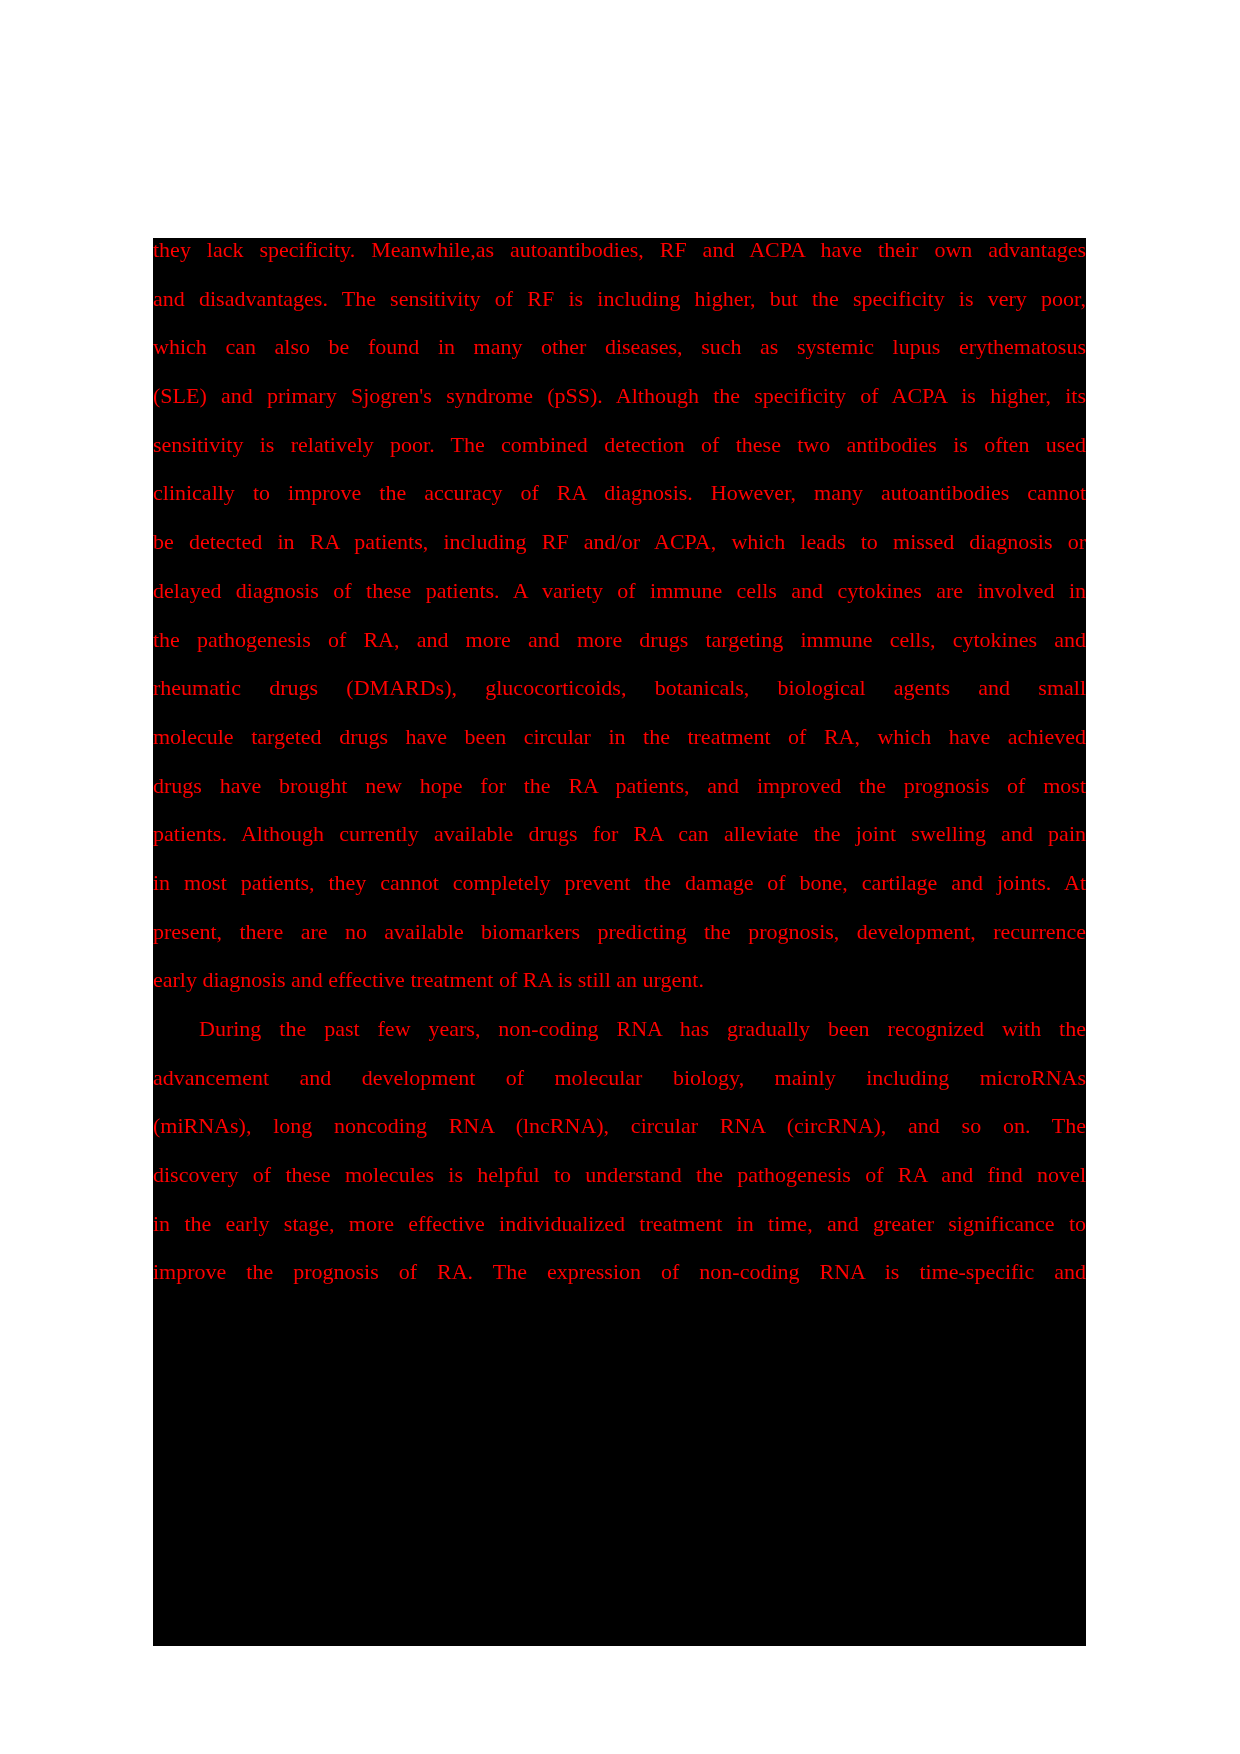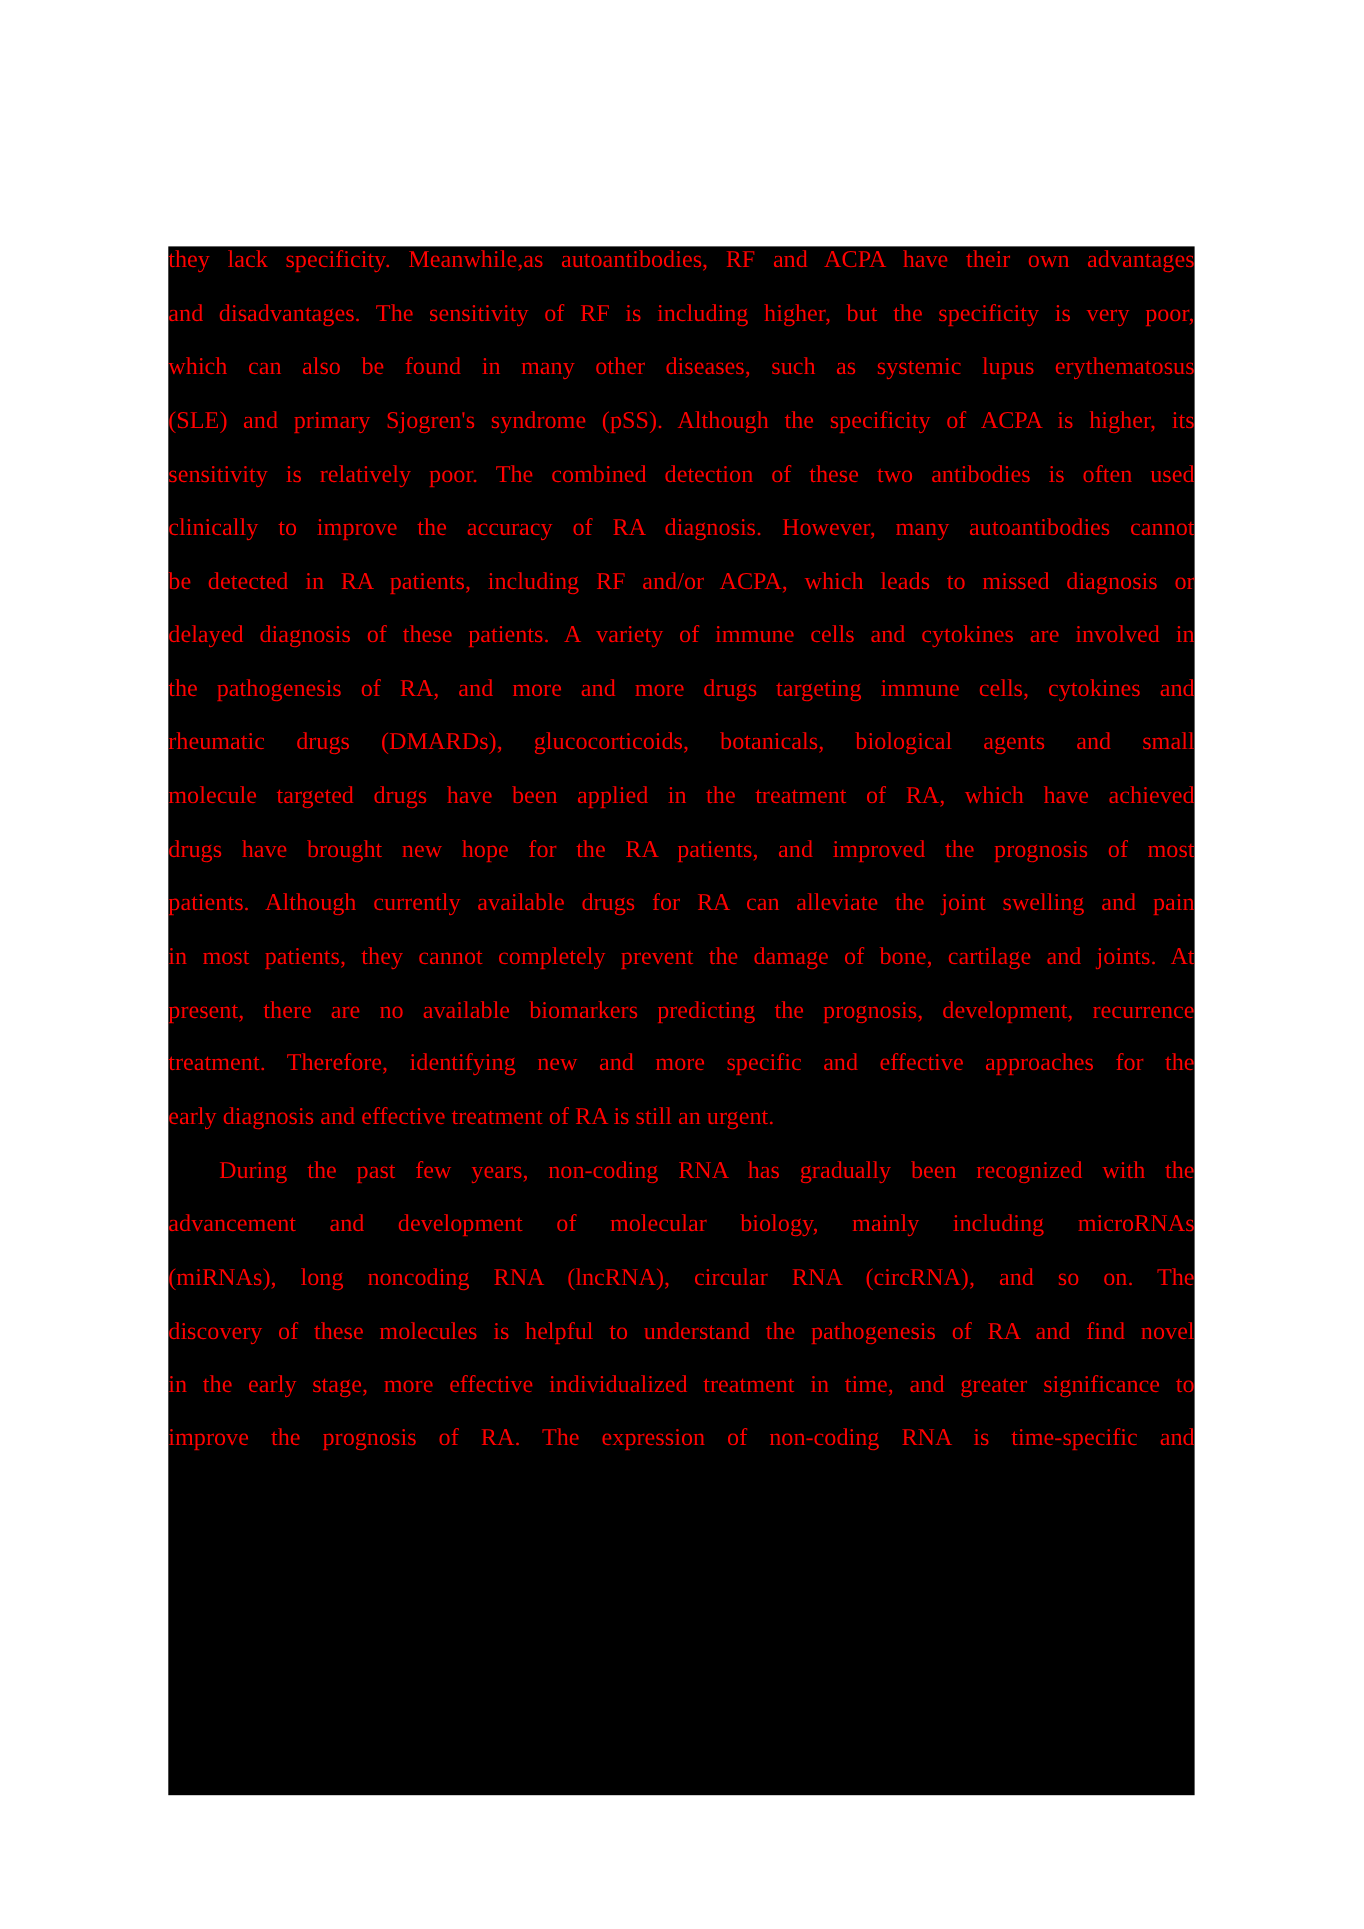--- a/index.html
+++ b/index.html
@@ -11,21 +11,21 @@
     position: relative;
     width: 1240px;
     height: 1754px;
     background: var(--page-bg, #ffffff);
     overflow: hidden;
     font-family: "Liberation Serif", "DejaVu Serif", serif;
   }
   .highlight-block {
     position: absolute;
     left: 153px;
-    top: 224px;
+    top: 238px;
     width: 933px;
     height: 1408px;
     background: var(--highlight-color, #000000);
   }
   .text-flow {
     position: relative;
     margin-top: -12px;
     width: 100%;
   }
   .line {
@@ -56,26 +56,25 @@
         <div class="line">they lack specificity. Meanwhile,as autoantibodies, RF and ACPA have their own advantages</div>
         <div class="line">and disadvantages. The sensitivity of RF is including higher, but the specificity is very poor,</div>
         <div class="line">which can also be found in many other diseases, such as systemic lupus erythematosus</div>
         <div class="line">(SLE) and primary Sjogren's syndrome (pSS). Although the specificity of ACPA is higher, its</div>
         <div class="line">sensitivity is relatively poor. The combined detection of these two antibodies is often used</div>
         <div class="line">clinically to improve the accuracy of RA diagnosis. However, many autoantibodies cannot</div>
         <div class="line">be detected in RA patients, including RF and/or ACPA, which leads to missed diagnosis or</div>
         <div class="line">delayed diagnosis of these patients. A variety of immune cells and cytokines are involved in</div>
         <div class="line">the pathogenesis of RA, and more and more drugs targeting immune cells, cytokines and</div>
         <div class="line">rheumatic drugs (DMARDs), glucocorticoids, botanicals, biological agents and small</div>
-        <div class="line">molecule targeted drugs have been applied in the treatment of RA, which have achieved</div>
+        <div class="line">molecule targeted drugs have been circular in the treatment of RA, which have achieved</div>
         <div class="line">drugs have brought new hope for the RA patients, and improved the prognosis of most</div>
         <div class="line">patients. Although currently available drugs for RA can alleviate the joint swelling and pain</div>
         <div class="line">in most patients, they cannot completely prevent the damage of bone, cartilage and joints. At</div>
         <div class="line">present, there are no available biomarkers predicting the prognosis, development, recurrence</div>
-        <div class="line">treatment. Therefore, identifying new and more specific and effective approaches for the</div>
         <div class="line para-end">early diagnosis and effective treatment of RA is still an urgent.</div>
         <div class="line indent">During the past few years, non-coding RNA has gradually been recognized with the</div>
         <div class="line">advancement and development of molecular biology, mainly including microRNAs</div>
         <div class="line">(miRNAs), long noncoding RNA (lncRNA), circular RNA (circRNA), and so on. The</div>
         <div class="line">discovery of these molecules is helpful to understand the pathogenesis of RA and find novel</div>
         <div class="line">in the early stage, more effective individualized treatment in time, and greater significance to</div>
         <div class="line">improve the prognosis of RA. The expression of non-coding RNA is time-specific and</div>
       </div>
   </div>
 </div>

